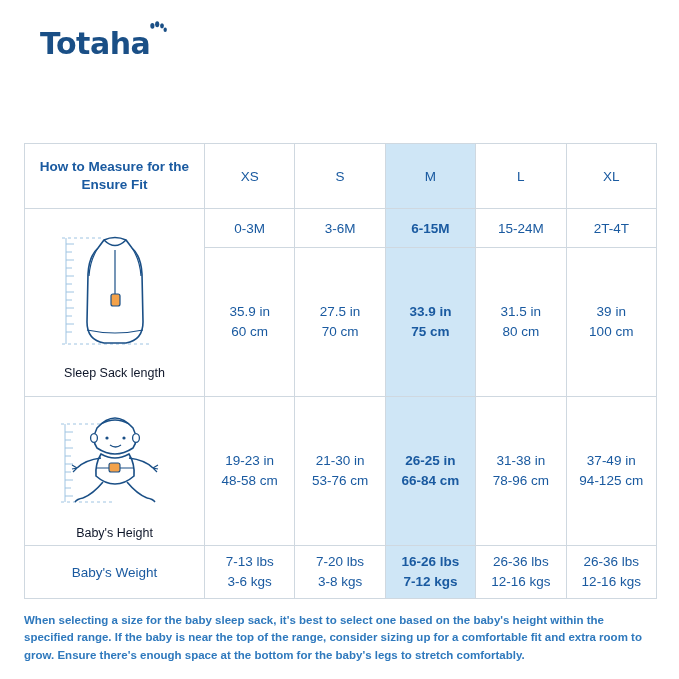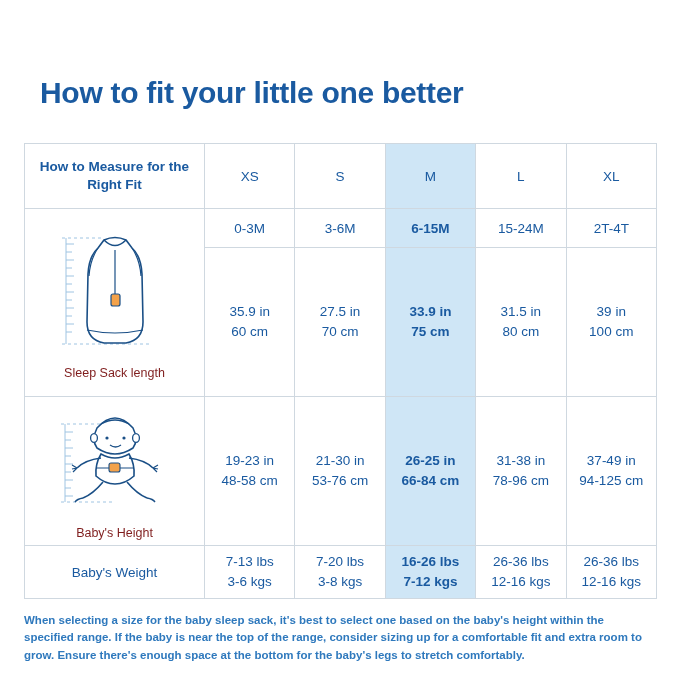--- a/index.html
+++ b/index.html
@@ -96,21 +96,21 @@
     position: relative;
     width: 100%;
     height: 100%;
     display: flex;
     flex-direction: column;
     align-items: center;
     justify-content: center;
   }
   .fig-caption {
     font-size: 12.5px;
-    color: #7f1d1d;
+    color: #0f172a;
     margin-top: 4px;
   }
   .wt-label {
     font-size: 13.5px;
     color: #1a5aa0;
   }
   .footnote {
     position: absolute;
     left: 24px;
     top: 612px;
@@ -120,35 +120,43 @@
     line-height: 1.5;
     color: #2f79bd;
     font-weight: bold;
   }
 </style>
 </head>
 <body>
 
 <div class="page">
 
-
-  <div class="headline">How to fit your little one better</div>
+  <div class="brand">
+    <span>Totaha</span>
+    <svg class="paw" viewBox="0 0 24 20">
+      <ellipse cx="5" cy="6" rx="2.6" ry="3.6" fill="#1a4f86"></ellipse>
+      <ellipse cx="11" cy="4" rx="2.6" ry="3.8" fill="#1a4f86"></ellipse>
+      <ellipse cx="17" cy="6" rx="2.4" ry="3.3" fill="#1a4f86"></ellipse>
+      <ellipse cx="21" cy="11" rx="2.1" ry="2.8" fill="#1a4f86"></ellipse>
+    </svg>
+  </div>
+
 
   <table class="fit-table">
     <colgroup>
       <col class="c0">
         <col class="cs">
         <col class="cs">
         <col class="cs">
         <col class="cs">
         <col class="cs">
     </colgroup>
     <tbody>
       <tr>
-        <td class="hdr-label">How to Measure for the Right Fit</td>
+        <td class="hdr-label">How to Measure for the Ensure Fit</td>
         <td class="hdr-size">XS</td>
         <td class="hdr-size">S</td>
         <td class="hdr-size hl-head">M</td>
         <td class="hdr-size">L</td>
         <td class="hdr-size">XL</td>
       </tr>
 
       <tr class="age-row">
         <td rowspan="2" class="fig-cell">
           <div class="fig-wrap">

